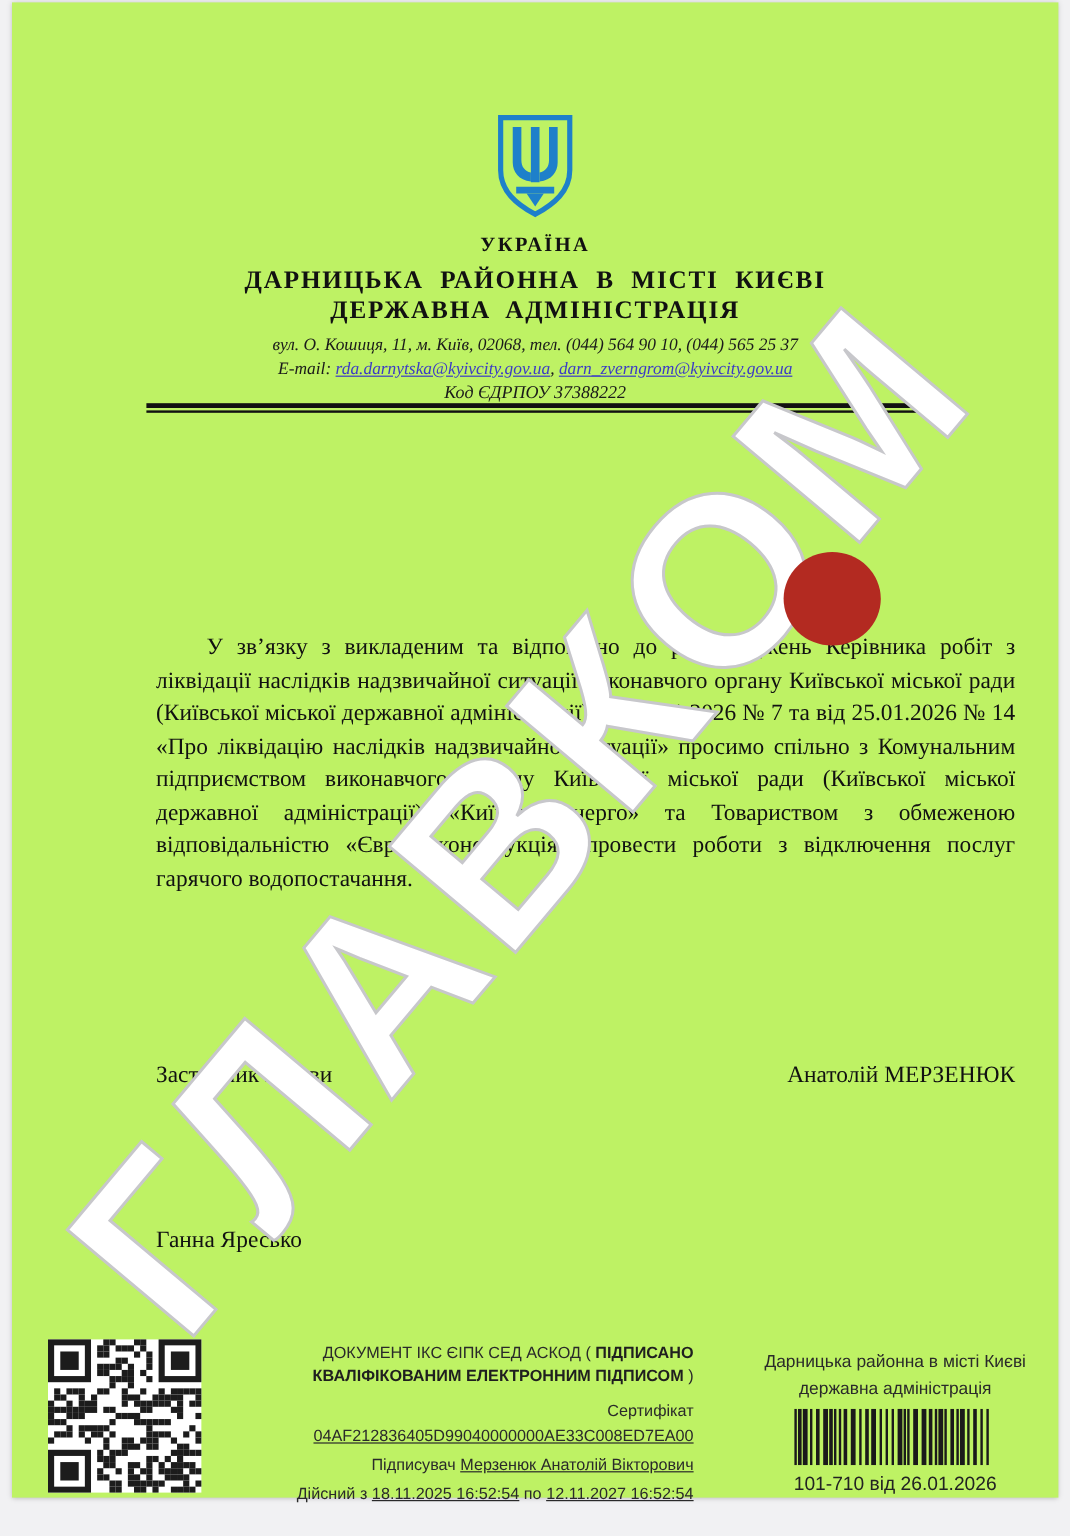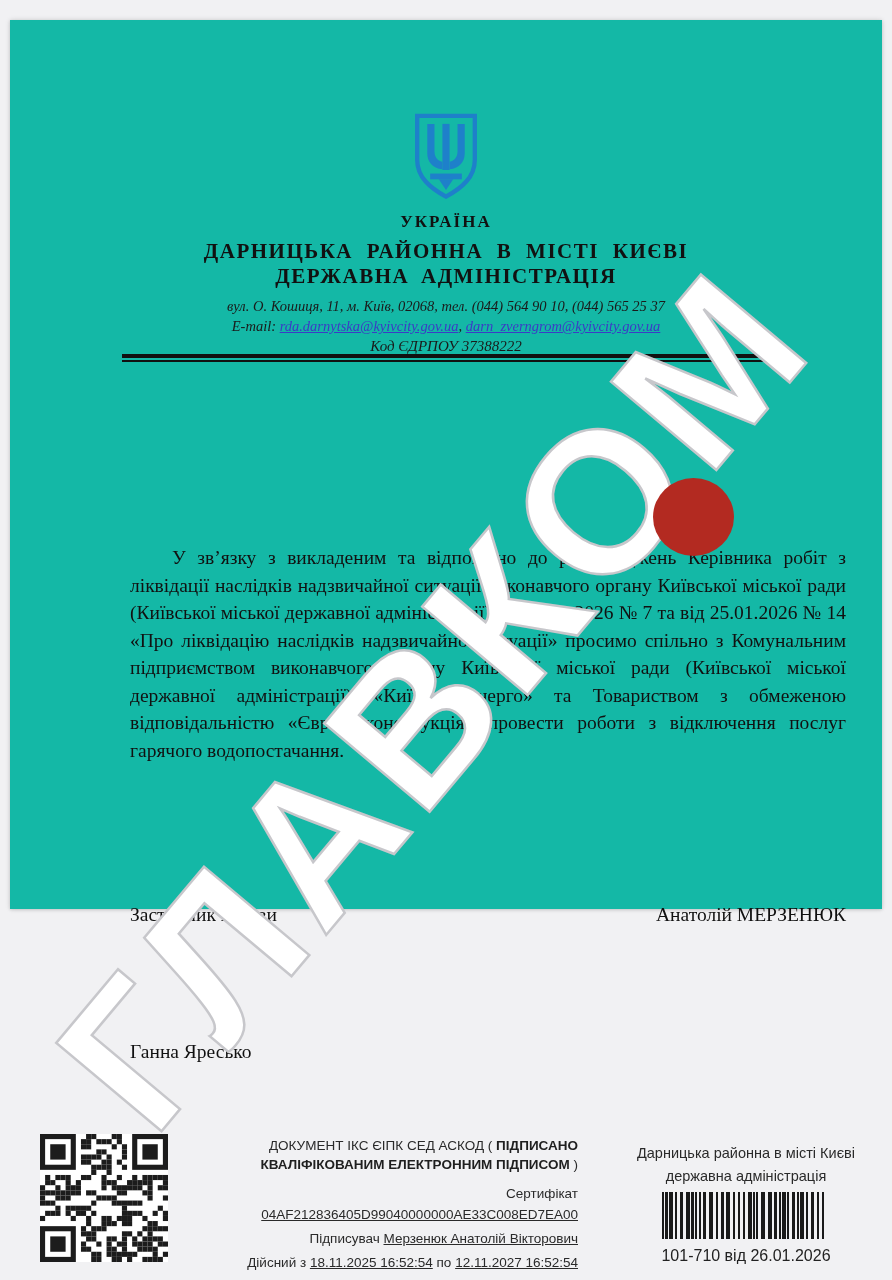--- a/index.html
+++ b/index.html
@@ -3,22 +3,22 @@
 <meta charset="utf-8">
 <style>
   html,body{margin:0;padding:0;}
   body{
     width:892px;height:1280px;position:relative;
     background:#f1f1f3;
     font-family:"Liberation Serif","DejaVu Serif",serif;
     overflow:hidden;
   }
   .page{
-    position:absolute;left:10px;top:20px;width:872px;height:889px;
-    background:#14b8a6;
+    position:absolute;left:10px;top:2px;width:872px;height:1246px;
+    background:#bef264;
     box-shadow:0 0 5px rgba(0,0,0,.14), 0 1px 3px rgba(0,0,0,.10);
   }
   
   .letterhead{position:absolute;left:0;top:0;width:100%;text-align:center;}
   .emblem{position:absolute;left:50%;top:92px;transform:translateX(-50%);}
   .country{position:absolute;left:0;top:192px;width:100%;
     font-weight:bold;font-size:17px;letter-spacing:2px;color:#111;}
   .org1{position:absolute;left:0;top:219px;width:100%;
     font-weight:bold;font-size:21px;letter-spacing:1.5px;word-spacing:7px;color:#111;}
   .org2{position:absolute;left:0;top:244px;width:100%;

